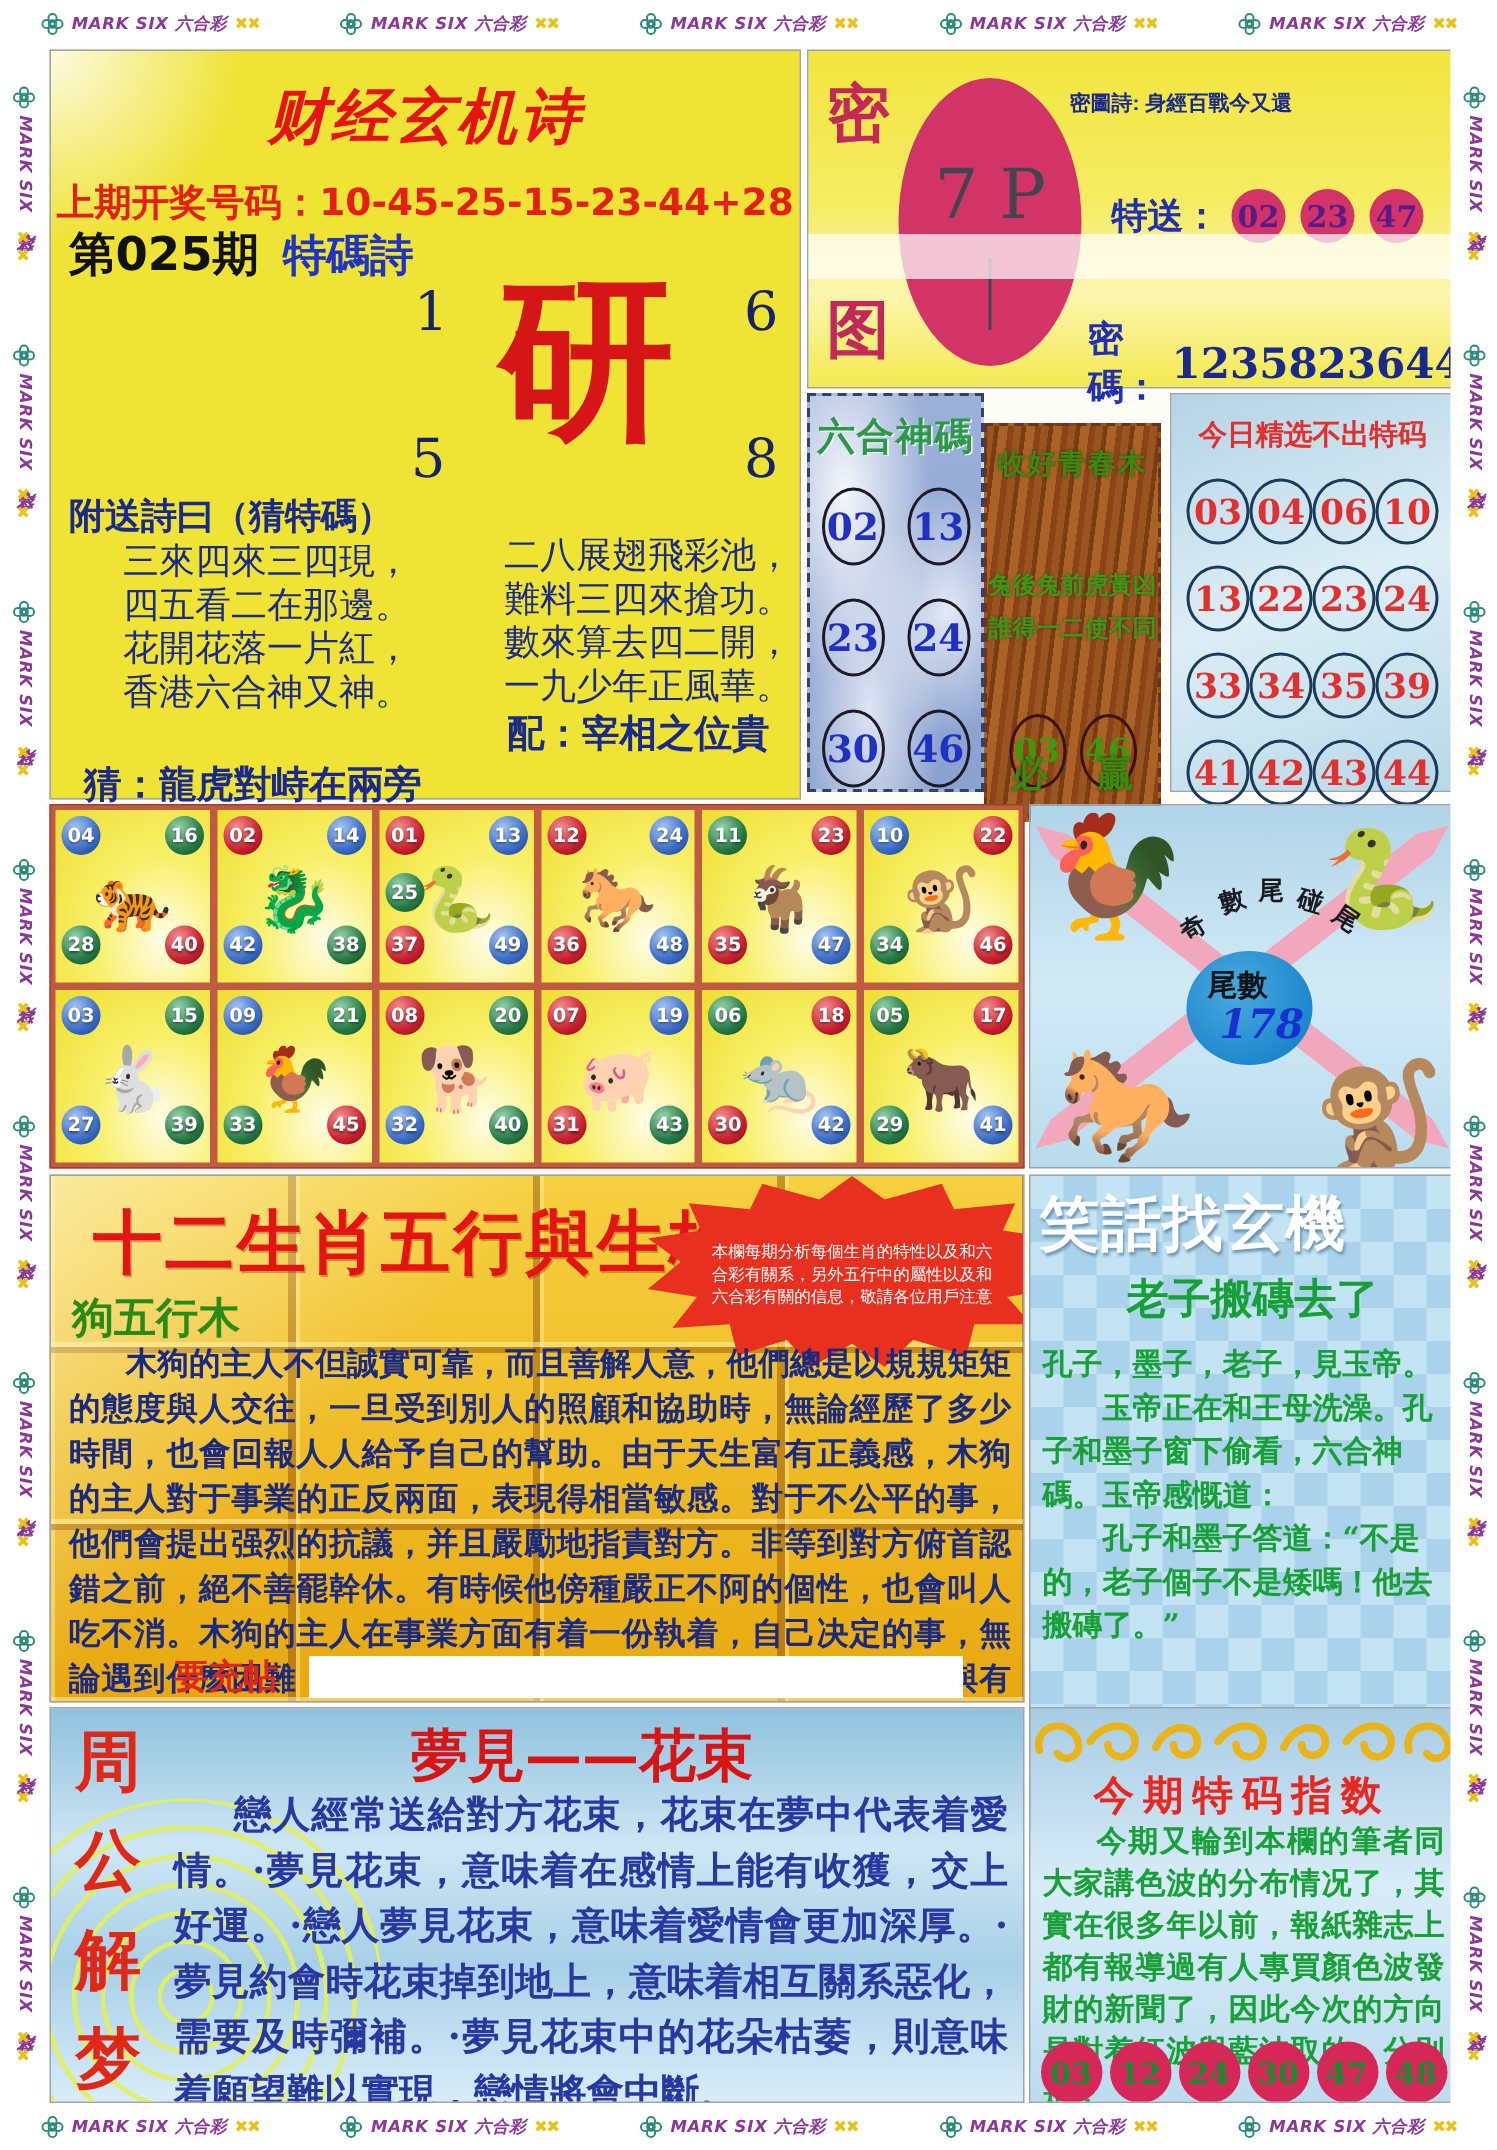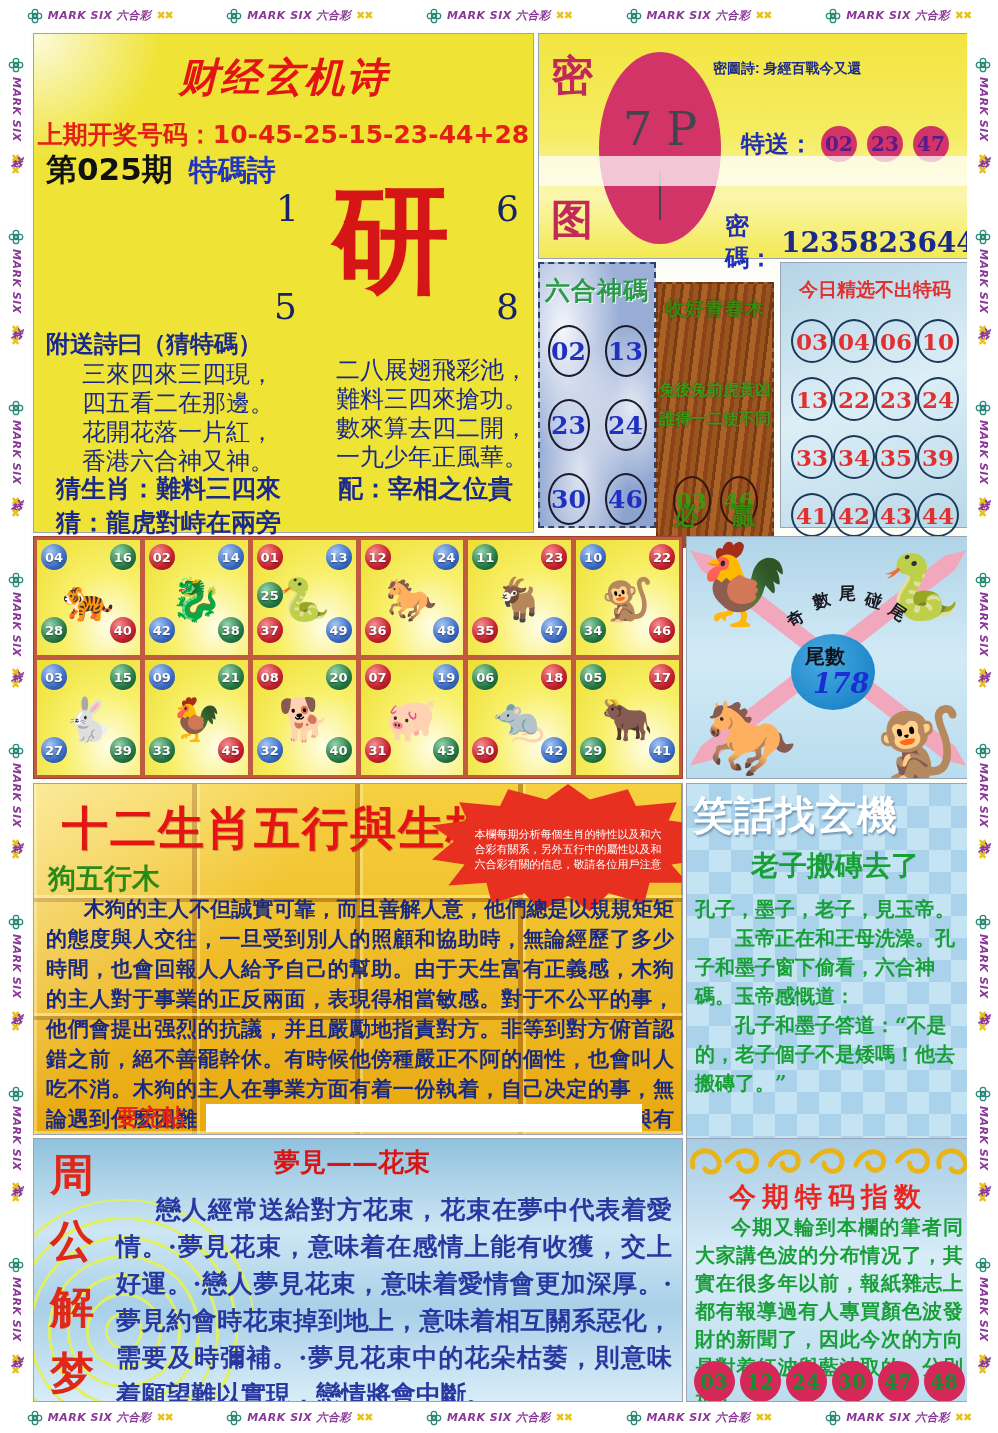--- a/index.html
+++ b/index.html
@@ -149,21 +149,21 @@
      font-family:"DejaVu Serif",serif;}
   .jk-body p{margin:0;} .jk-body p.ind{text-indent:2em;}
   
   #dream-panel{left:33px;top:1138px;width:650px;height:264px;overflow:hidden;
      background:linear-gradient(180deg,#90c2de,#cde6f4 35%,#a8d0e8 65%,#d8ecf8);}
   .rings{position:absolute;left:-40px;top:60px;width:260px;height:240px;
      background:repeating-radial-gradient(circle at 50% 55%,rgba(0,0,0,0) 0 16px,rgba(224,240,96,.95) 16px 19px);
      border-radius:50%;}
   .dm-side{position:absolute;left:16px;top:14px;display:flex;flex-direction:column;gap:22px;
      color:#e02818;font-size:44px;font-weight:bold;font-family:"DejaVu Serif",serif;line-height:1;}
-  .dm-title{position:absolute;left:240px;top:6px;color:#d81414;font-size:26px;font-weight:bold;
+  .dm-title{position:absolute;left:240px;top:6px;color:#d81414;font-size:38px;font-weight:bold;
      font-family:"DejaVu Serif",serif;}
   .dm-body{position:absolute;left:82px;top:52px;width:556px;color:#2838a0;font-size:25px;line-height:37px;
      font-weight:bold;text-align:justify;text-indent:1.6em;font-family:"DejaVu Serif",serif;}
   
   #index-panel{left:686px;top:1138px;width:284px;height:264px;overflow:hidden;
      background:linear-gradient(180deg,#a8cce4,#d8ecf8 45%,#bcdcee);}
   .ix-orn{position:absolute;left:0;top:0;width:100%;height:40px;}
   .ix-title{position:absolute;left:0;top:40px;width:100%;text-align:center;color:#e82820;font-size:27px;
      font-weight:bold;letter-spacing:6px;font-family:"DejaVu Serif",serif;}
   .ix-body{position:absolute;left:8px;top:74px;width:268px;color:#18a038;font-size:20px;line-height:28px;
@@ -543,21 +543,20 @@
         <div class="poem-line">四五看二在那邊。</div>
         <div class="poem-line">花開花落一片紅，</div>
         <div class="poem-line">香港六合神又神。</div>
       </div>
     <div id="poem-right" class="poem-col">
         <div class="poem-line">二八展翅飛彩池，</div>
         <div class="poem-line">難料三四來搶功。</div>
         <div class="poem-line">數來算去四二開，</div>
         <div class="poem-line">一九少年正風華。</div>
       </div>
-    <div id="guess-zodiac" class="guess">猜生肖：難料三四來</div>
     <div id="guess-line2" class="guess">猜：龍虎對峙在兩旁</div>
     <div id="pair-line" class="guess">配：宰相之位貴</div>
   </section>
 
   <section id="secret-panel" class="panel">
     <span id="secret-top" class="secret-char">密</span>
     <span id="secret-bottom" class="secret-char">图</span>
     <div class="egg">
       <span class="egg-mark">7P</span>
       <span class="egg-line"></span>

